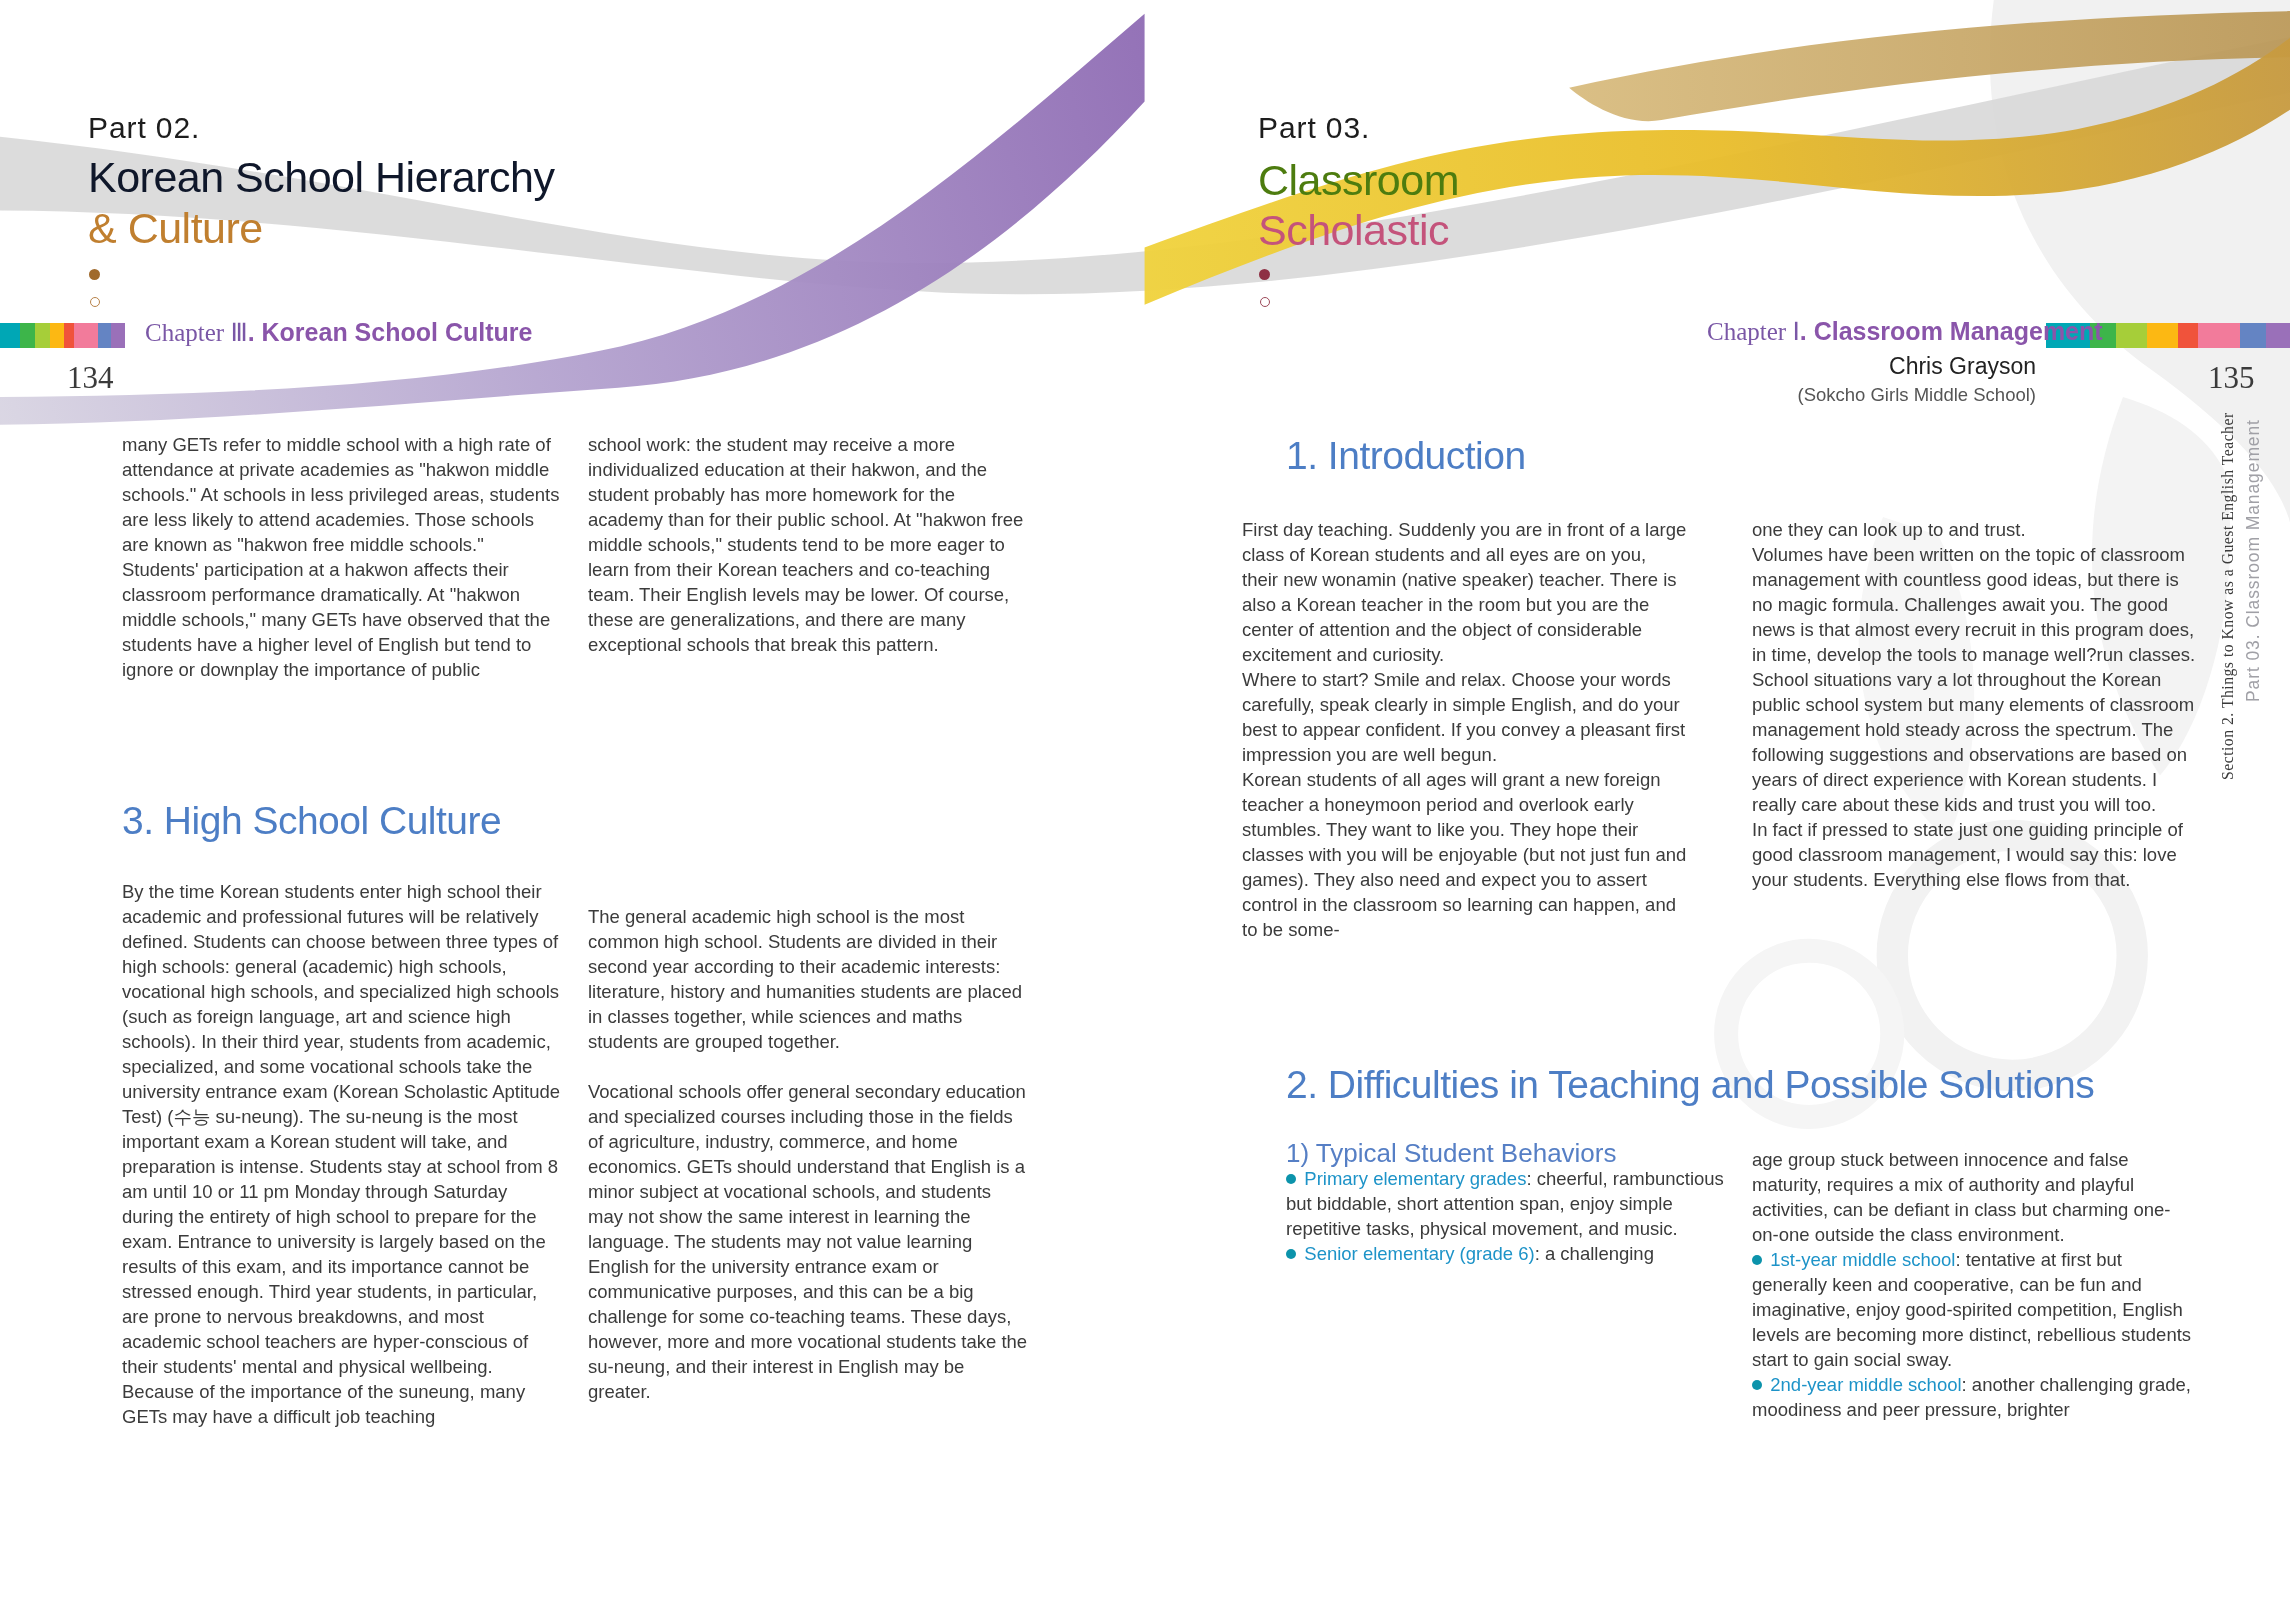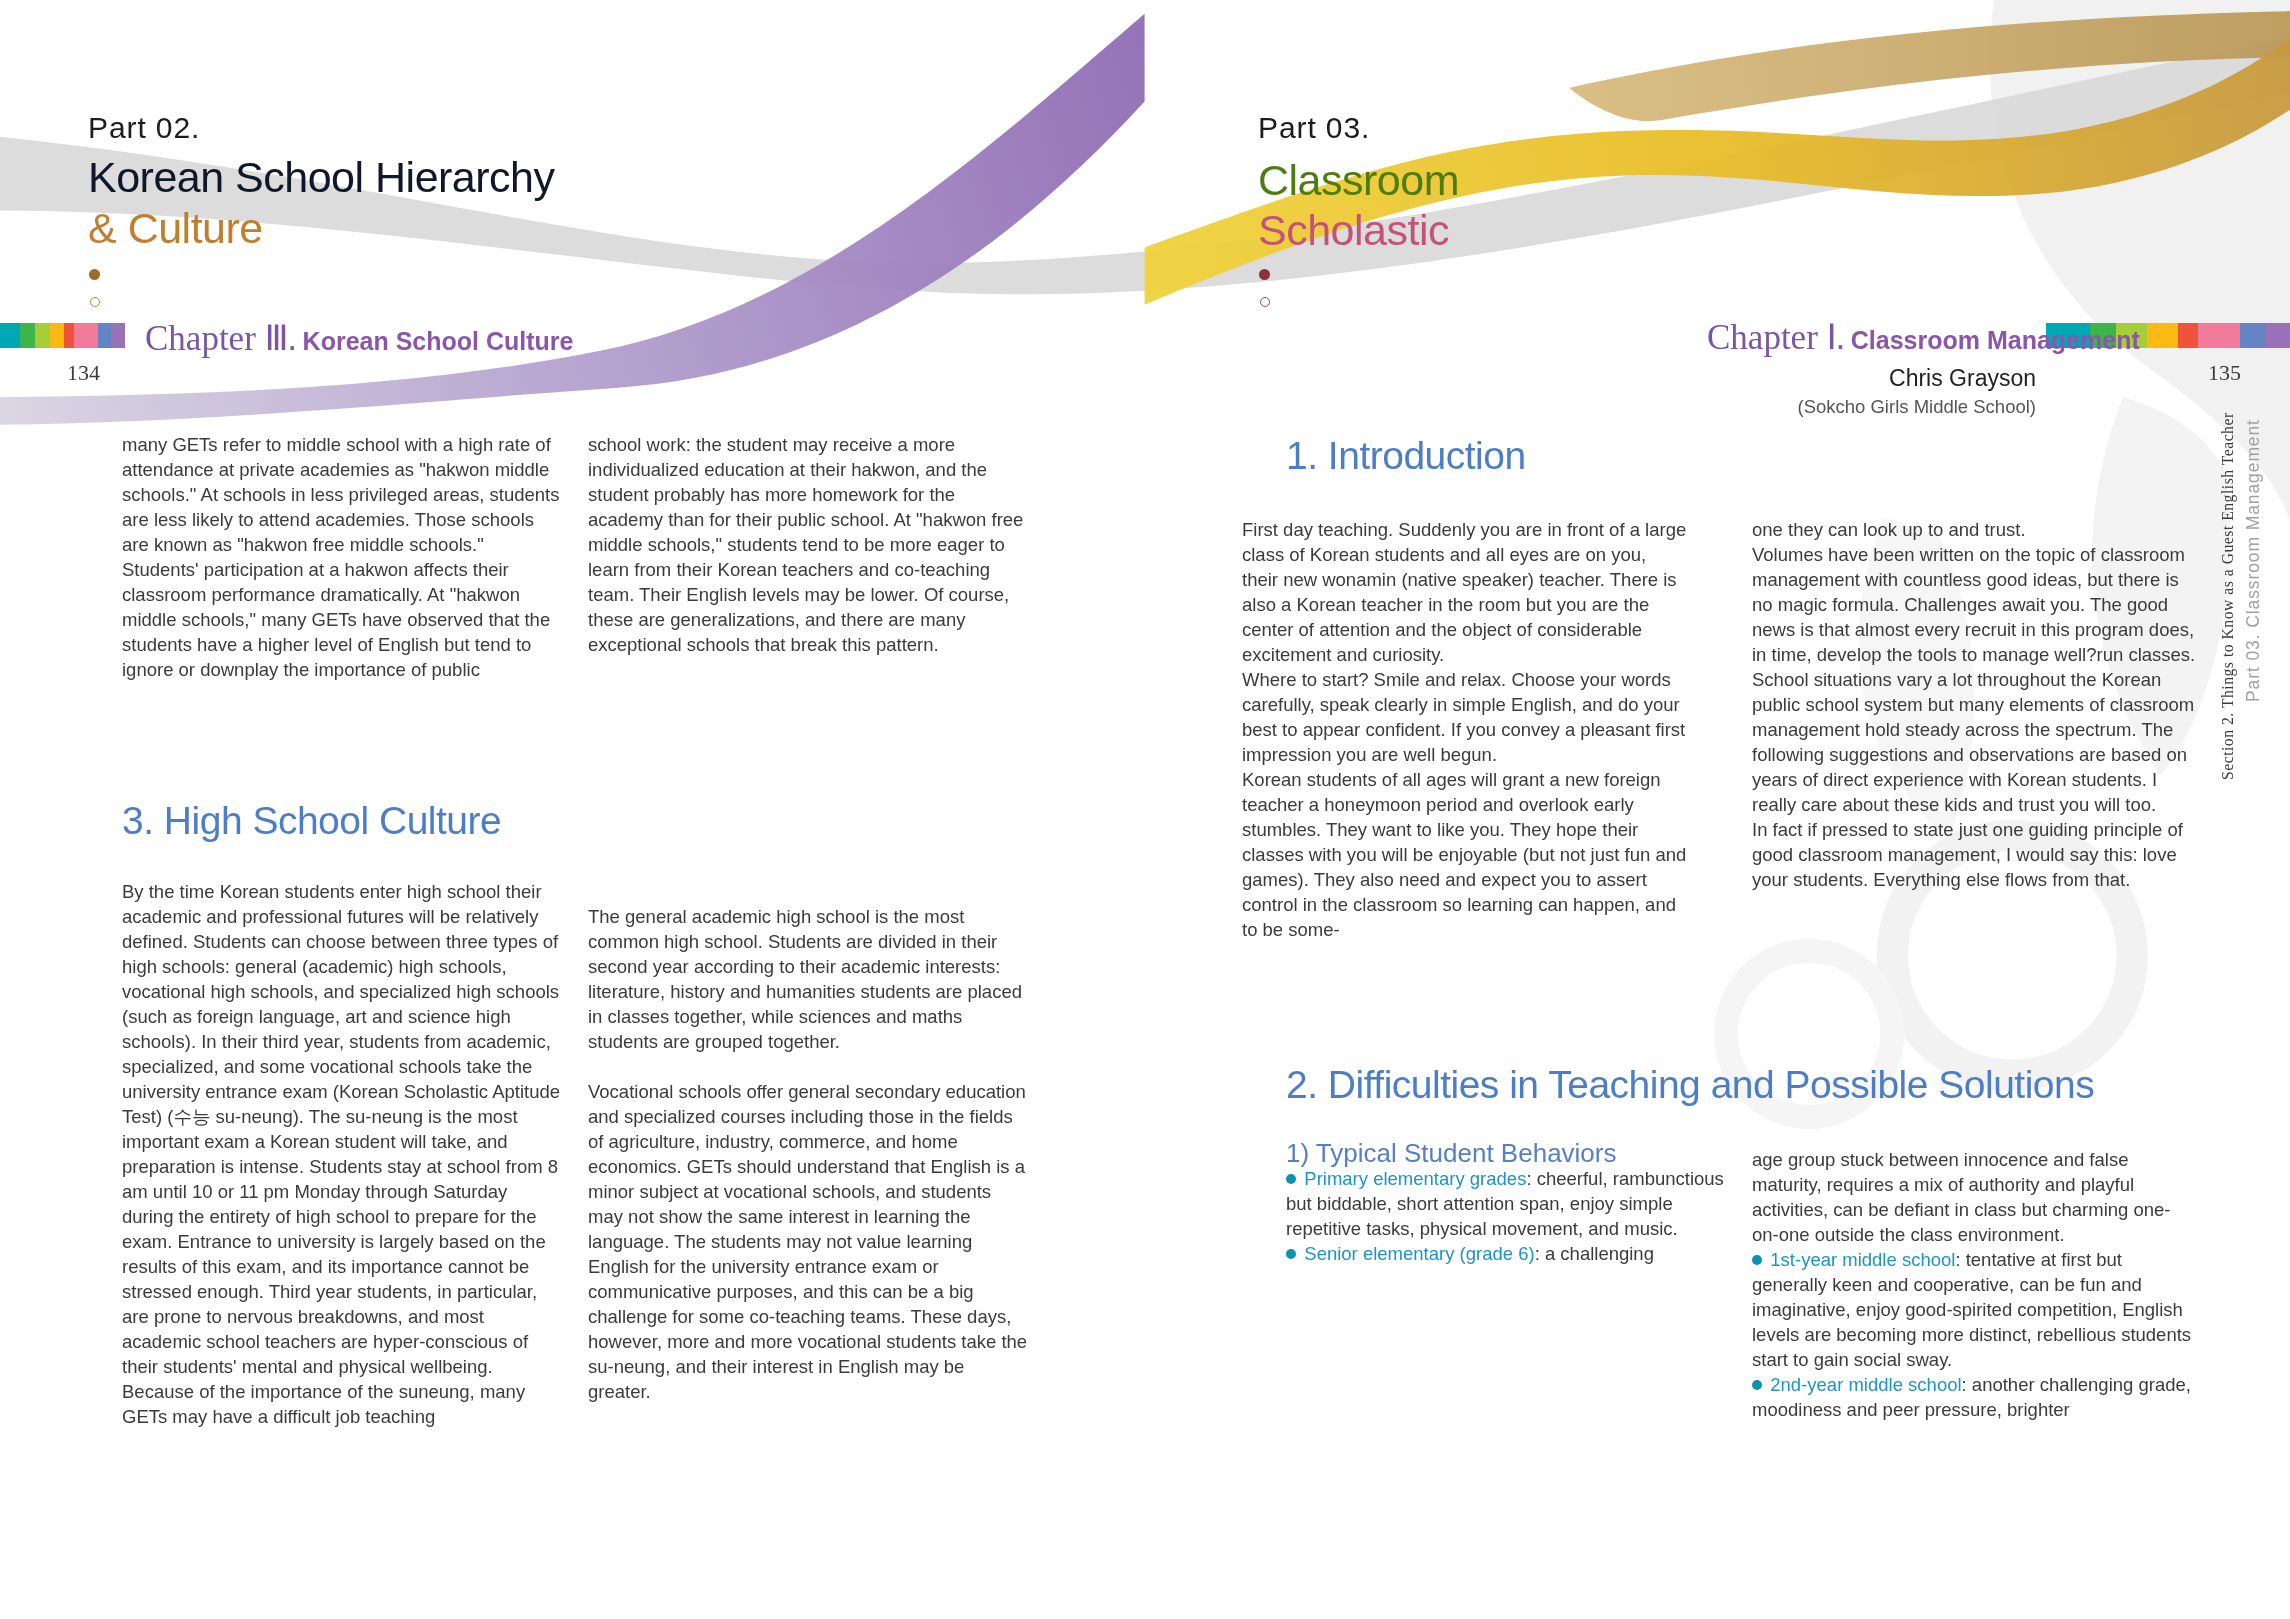--- a/index.html
+++ b/index.html
@@ -16,23 +16,23 @@
   .big-title{font-size:43px;letter-spacing:-0.5px;line-height:50px;}
   .t-gold{color:#0f172a;}
   .t-brown{color:#c07f2f;}
   .t-mauve{color:#4d7c0f;text-align:right;}
   .t-rose{color:#c4537b;}
   .dot-filled{width:11px;height:11px;border-radius:50%;}
   .dot-open{width:8.3px;height:8.3px;border-radius:50%;background:#fff;}
   .strip{display:flex;height:25px;}
   .strip div{height:25px;}
   .chapter-line{white-space:nowrap;}
-  .chapter-serif{font-family:"Liberation Serif",serif;font-size:35px;color:#7a57a6;}
+  .chapter-serif{font-family:"Liberation Serif",serif;font-size:25px;color:#7a57a6;}
   .chapter-bold{font-size:25px;font-weight:bold;color:#8a55aa;}
-  .page-num{font-family:"Liberation Serif",serif;font-size:22px;color:#3b3b3b;}
+  .page-num{font-family:"Liberation Serif",serif;font-size:31px;color:#3b3b3b;}
   .sec-heading{font-size:39px;color:#4d7ec5;letter-spacing:-0.5px;}
   .sub-heading{font-size:26px;color:#567fc5;}
   .body-col{font-size:18.5px;line-height:25px;color:#3b3b3b;}
   .body-col p{margin:0;}
   .body-col p.gap{margin-top:25px;}
   .author-block{text-align:right;}
   .author-name{font-size:23px;color:#222;margin-top:7.4px;}
   .author-aff{font-size:18.5px;color:#555;margin-top:3.7px;}
   .b-item{margin-top:26px;}
   .b-dot{display:inline-block;width:10px;height:10px;border-radius:50%;background:#0c93ab;

